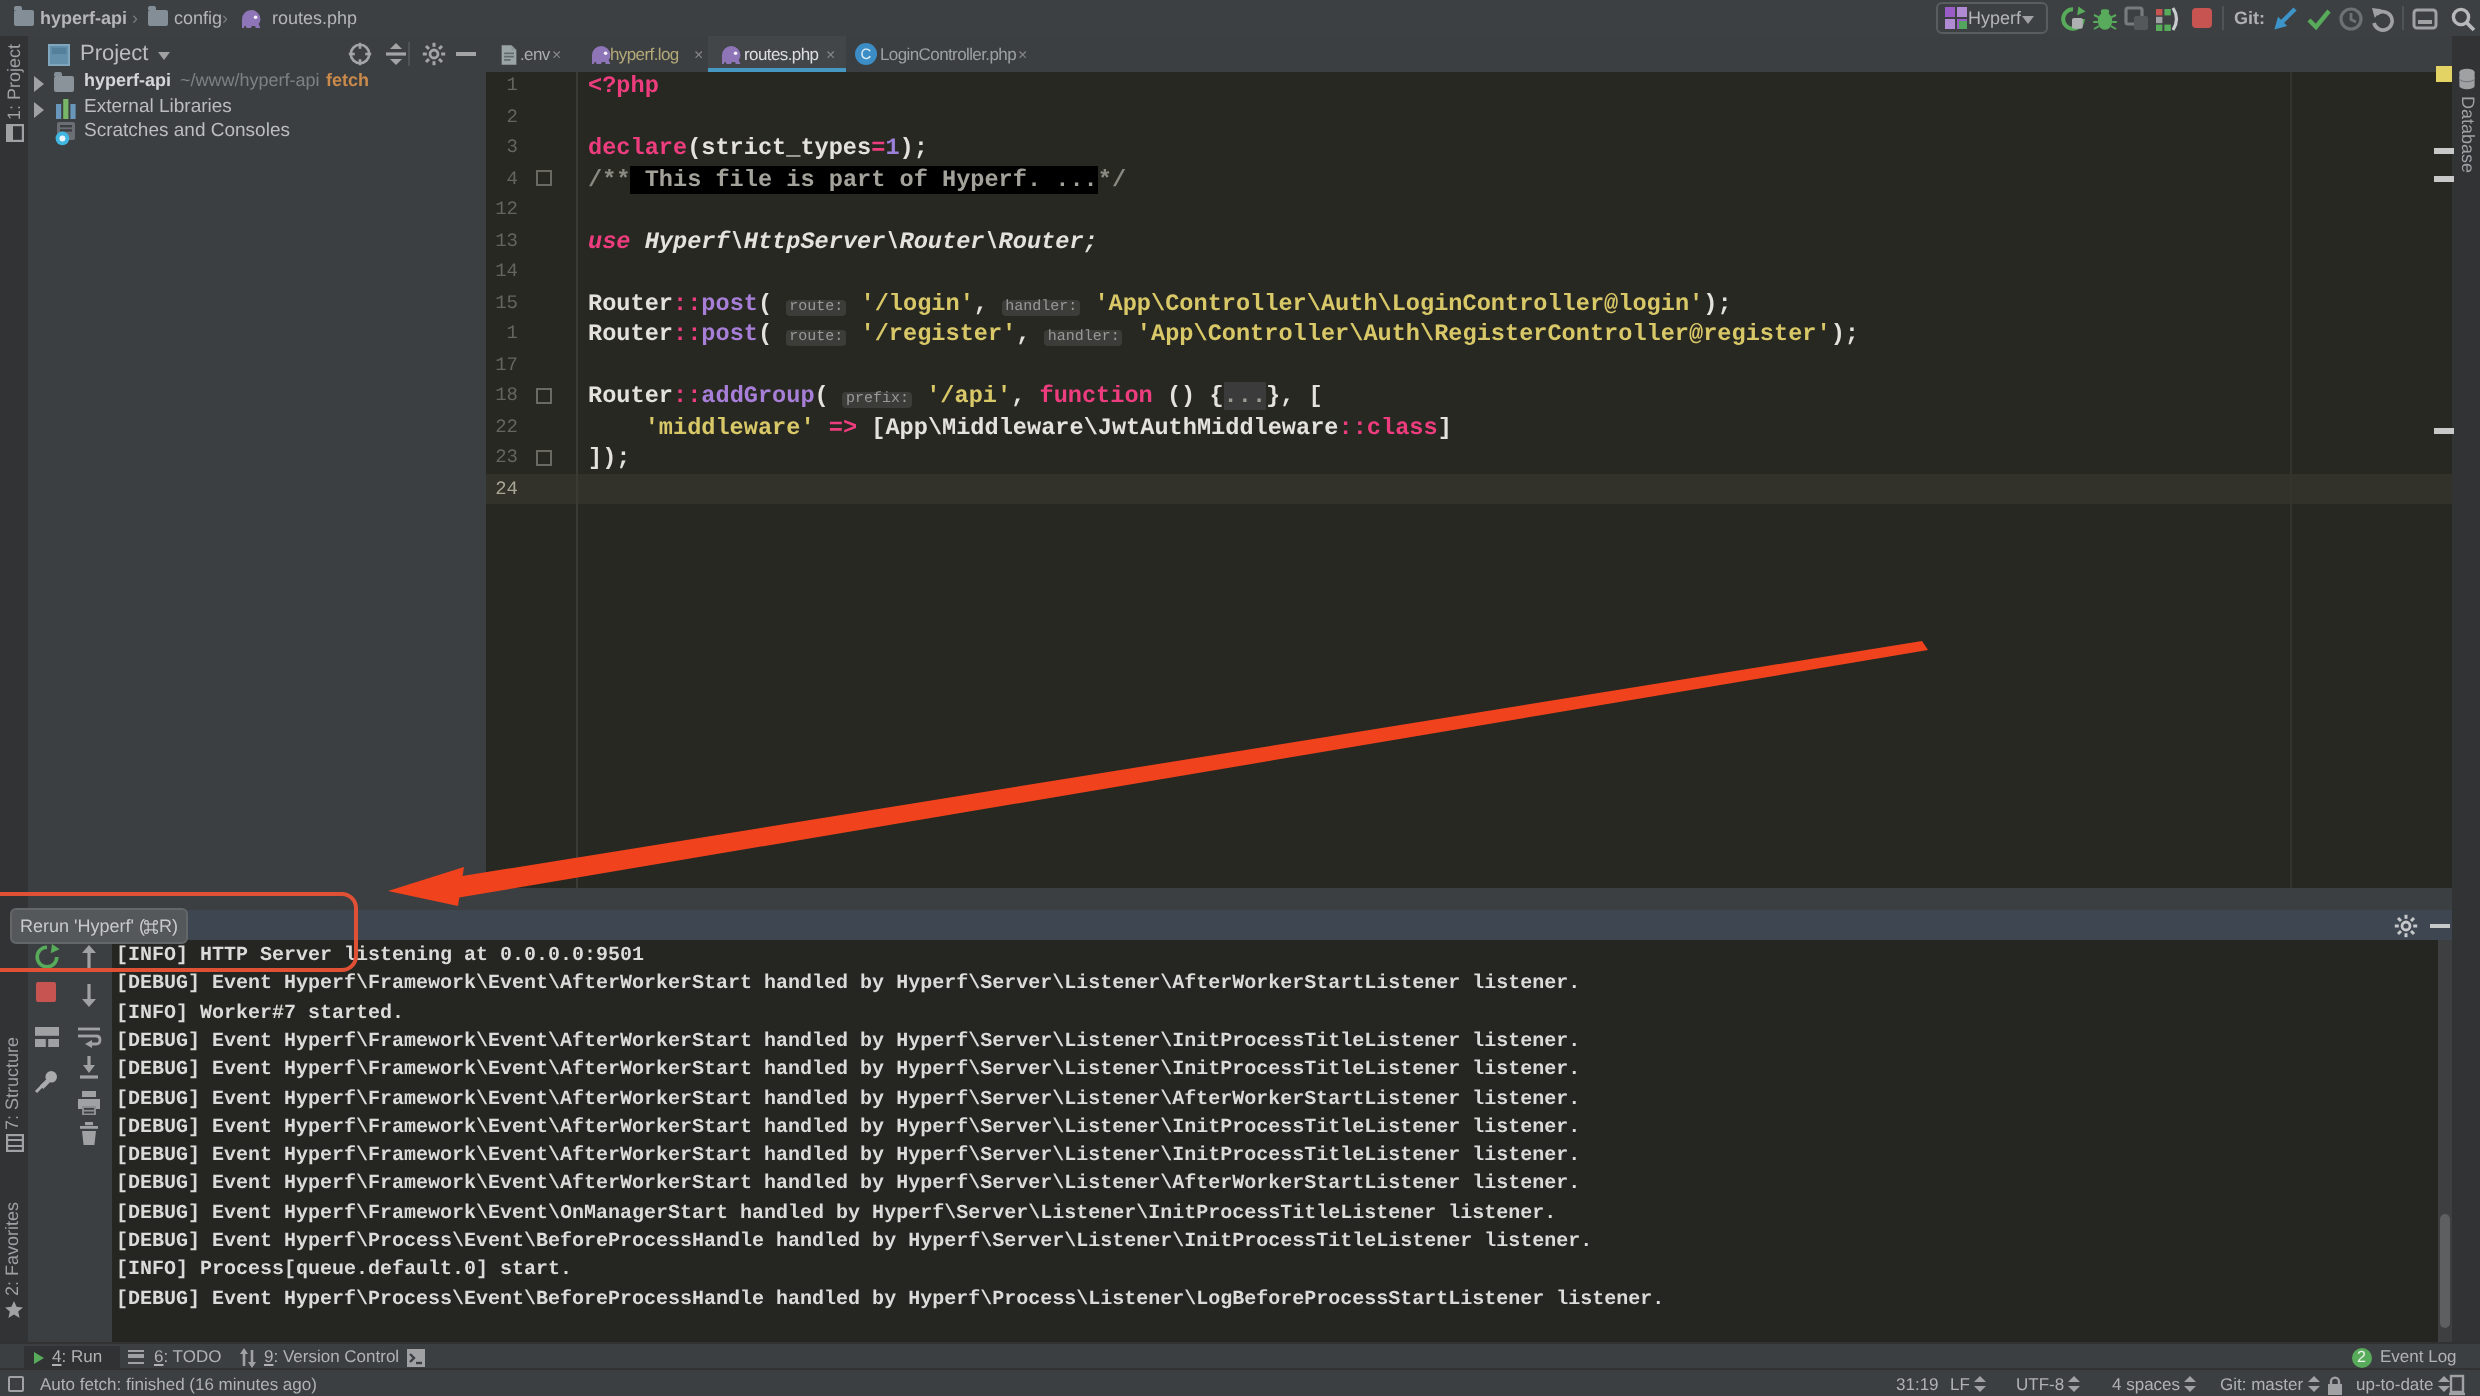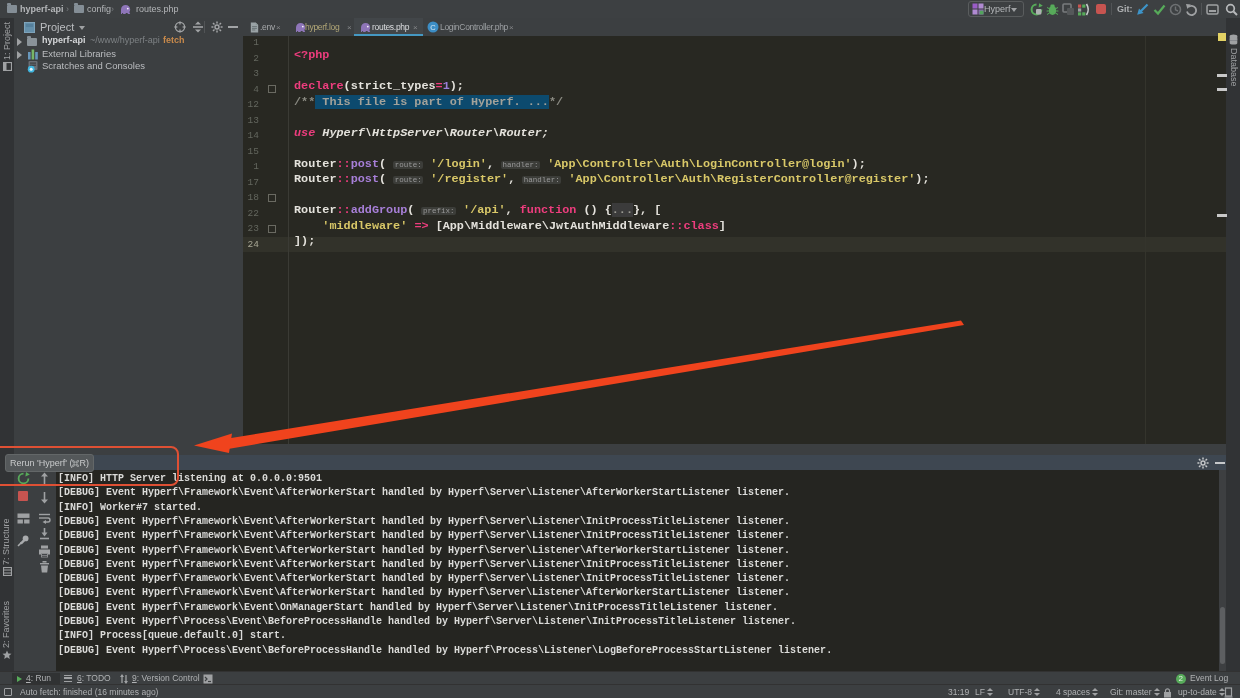--- a/index.html
+++ b/index.html
@@ -25,28 +25,28 @@
   
   #tabbar { left:243px; top:18px; width:983px; height:18px; background:#3c3f41; }
   #tabbar .lbl { font-size:8.5px; line-height:18px; position:absolute; letter-spacing:-0.3px; }
   #tabbar .x { color:#848688; font-size:8px; line-height:19px; position:absolute; }
 
   
   #editor { left:243px; top:36px; width:983px; height:408px; background:#29291f; background:#282822; }
   #gutter-sep { left:288px; top:36px; width:1px; height:408px; background:#3b3b35; }
   #marginline { left:1145px; top:36px; width:1px; height:408px; background:#34342c; }
   .ln { position:absolute; width:22px; text-align:right; color:#63665e; font-size:9.5px; font-family:"Liberation Mono", monospace; left:237px; }
-  .code { position:absolute; left:294px; font-family:"Liberation Mono", monospace; font-size:11.8px; font-weight:bold; white-space:pre; color:#e4e2dc;margin-top:12px; }
+  .code { position:absolute; left:294px; font-family:"Liberation Mono", monospace; font-size:11.8px; font-weight:bold; white-space:pre; color:#e4e2dc; }
   .k { color:#ee3d7e; }      
   .m { color:#a77fd8; }      
   .s { color:#d9c868; }      
   .n { color:#9b7fd9; }      
   .c { color:#8a8a82; }      
   .hint { font-size:7.5px; font-weight:normal; color:#999; background:#3c3d39; border-radius:2px; padding:0 1.5px; }
-  .foldbg { background:#0c4a6e; color:#a3a29a; }
+  .foldbg { background:#000000; color:#a3a29a; }
   .folddots { background:#3b3b3b; color:#9b9b93; }
   #curline { left:243px; top:237px; width:983px; height:15px; background:#32322a; }
 
   
   #splitter { left:14px; top:444px; width:1212px; height:11px; background:#3c3f41; }
   #runhdr { left:14px; top:455px; width:1212px; height:15px; background:#3e4751; }
   #runbar { left:14px; top:470px; width:42px; height:201px; background:#3c3f41; }
   #console { left:56px; top:470px; width:1170px; height:201px; background:#252521; }
   .cline { position:absolute; left:58px; color:#dbdbd9; font-family:"Liberation Mono", monospace; font-size:10px; font-weight:bold; white-space:pre; }
 

